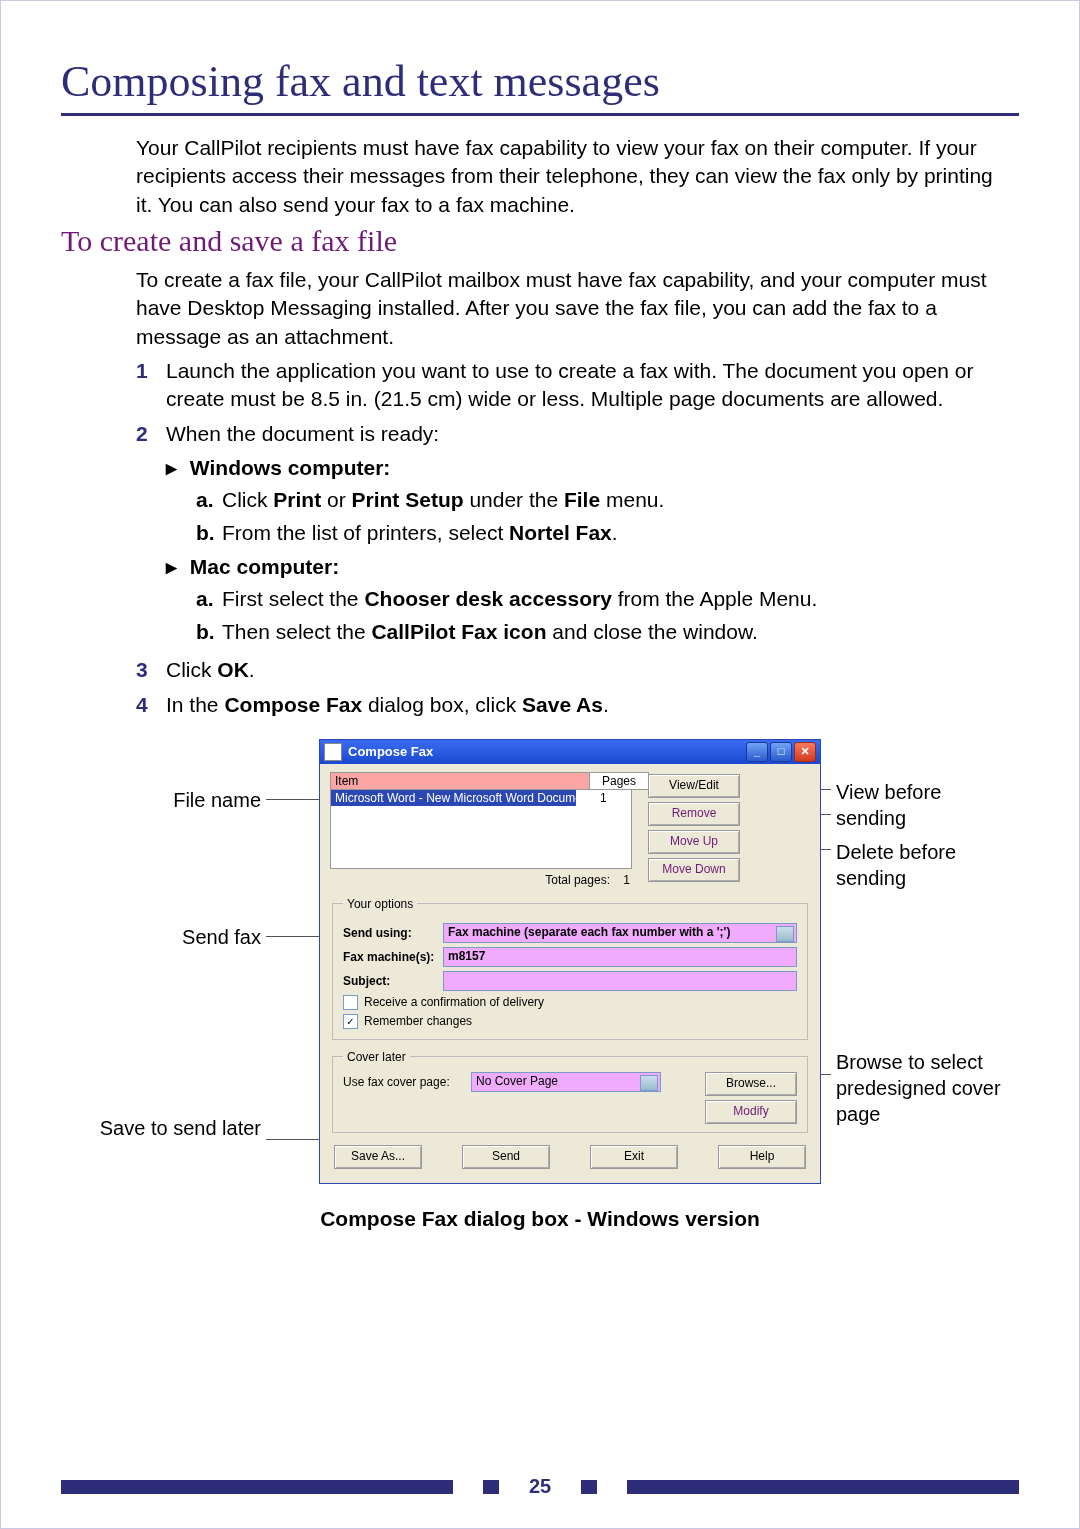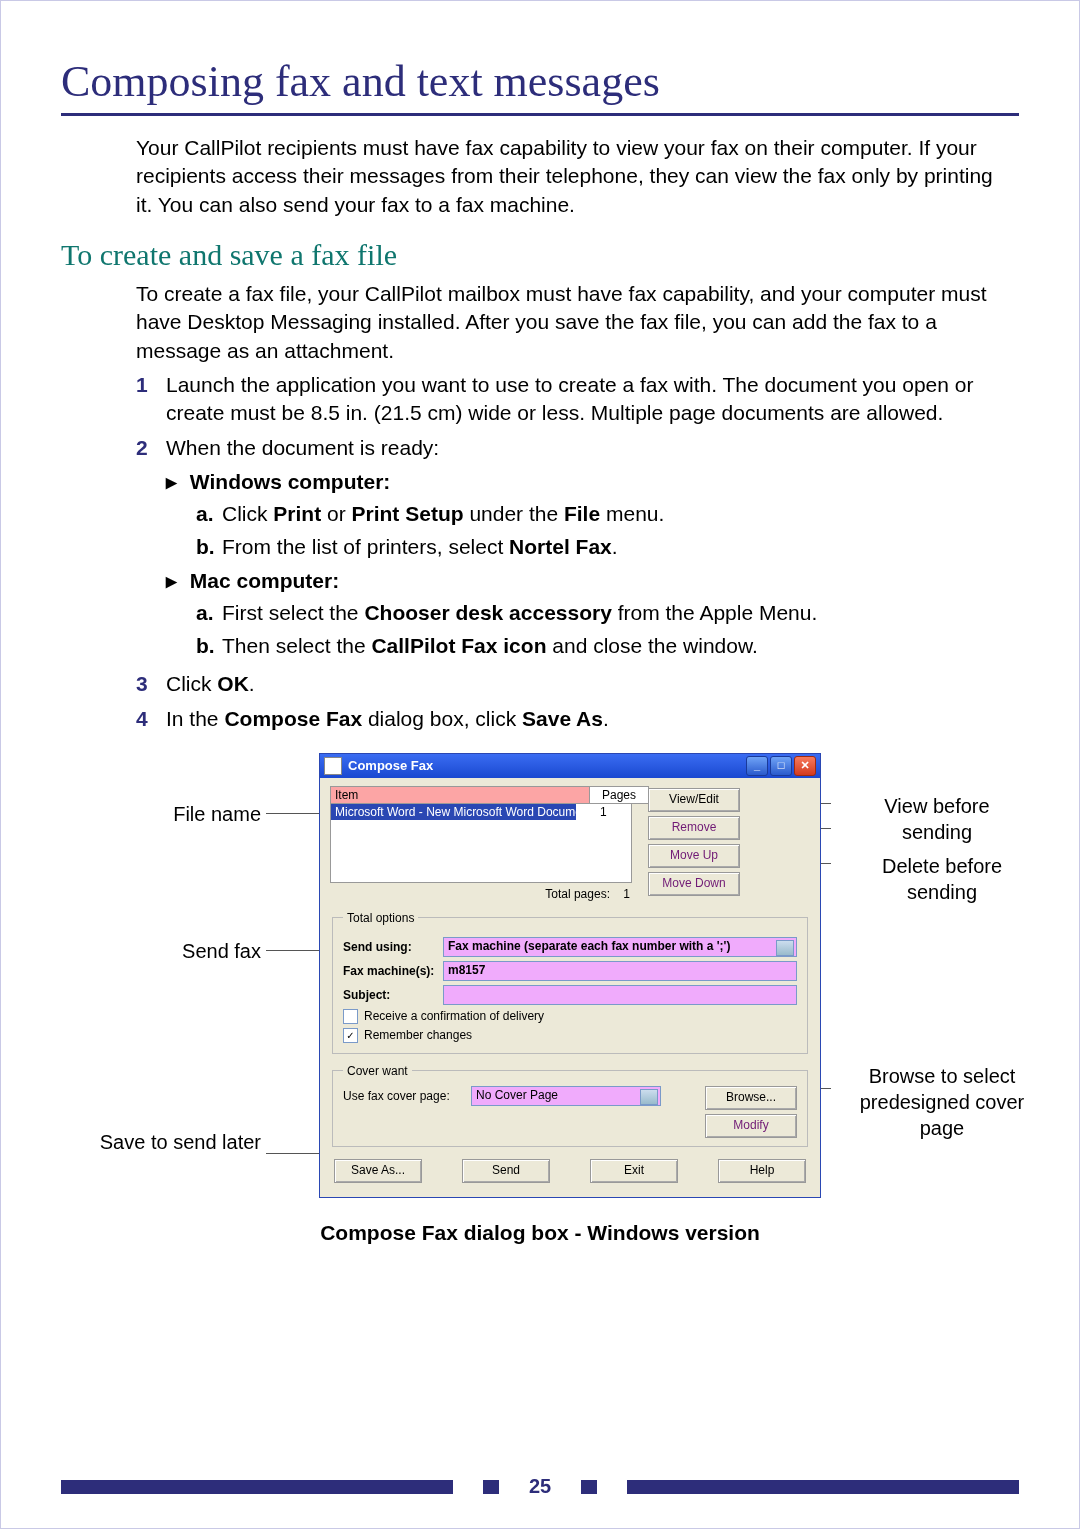--- a/index.html
+++ b/index.html
@@ -32,23 +32,23 @@
   }
   .body-text {
     font-size: 21px;
     line-height: 1.35;
     margin-left: 75px;
     margin-right: 10px;
   }
   .h2 {
     font-family: "Times New Roman", Times, serif;
     font-size: 30px;
-    color: #0f766e;
+    color: #701a75;
     font-weight: normal;
-    margin: 19px 0 8px 0;
+    margin: 5px 0 8px 0;
   }
   .steps { margin-left: 75px; font-size: 21px; }
   .step { display: flex; margin: 6px 0; line-height:1.35; }
   .step-num { width: 30px; font-weight: bold; color: #2d2d7a; flex-shrink:0; }
   .step-body { flex: 1; }
   .subhead { font-weight: bold; margin-top: 6px; }
   .arrow-glyph { display:inline-block; width:18px; }
   .sublist { margin-left: 30px; }
   .sub-item { display:flex; margin:4px 0; }
   .sub-letter { width:26px; font-weight:bold; flex-shrink:0; }
@@ -155,21 +155,21 @@
   .bottom-btns { display:flex; gap:40px; justify-content:center; margin-top:12px; padding-bottom:4px;align-items:center; }
   .bottom-btns .win-btn { width:86px; }
 
   
   .callout {
     position:absolute;
     font-size:20px;
     line-height:1.3;
   }
   .callout.left { text-align:right; }
-  .callout.right { text-align:center;margin-left:16px; }
+  .callout.right { text-align:left; }
   .leader {
     position:absolute;
     background:#555;
     height:1px;
   }
 
   .caption {
     text-align:center;
     font-weight:bold;
     font-size:21px;
@@ -323,21 +323,21 @@
           </div>
 
           <div class="total-pages">
             <span>Total pages:</span>
             &nbsp;&nbsp;
             <span>1</span>
           </div>
         </div>
 
         <fieldset class="group">
-          <legend>Total options</legend>
+          <legend>Your options</legend>
           <div class="form-row">
             <label>Send using:</label>
             <div class="ctrl">
                 <div class="dd">Fax machine (separate each fax number with a ';')</div>
               </div>
           </div>
           <div class="form-row">
             <label>Fax machine(s):</label>
             <div class="ctrl">
                 <div class="txt">m8157</div>
@@ -353,21 +353,21 @@
             <div class="cb"></div>
             <span>Receive a confirmation of delivery</span>
           </div>
           <div class="cb-row">
             <div class="cb">✓</div>
             <span>Remember changes</span>
           </div>
         </fieldset>
 
         <fieldset class="group cover-block">
-          <legend>Cover want</legend>
+          <legend>Cover later</legend>
           <div class="cover-row">
             <label style="width:120px;">Use fax cover page:</label>
             <div class="dd">No Cover Page</div>
           </div>
           <div class="cover-btns" style="top:8px;">
             <div class="win-btn">Browse...</div>
             <div class="win-btn disabled">Modify</div>
           </div>
           <div style="height:30px;"></div>
         </fieldset>

